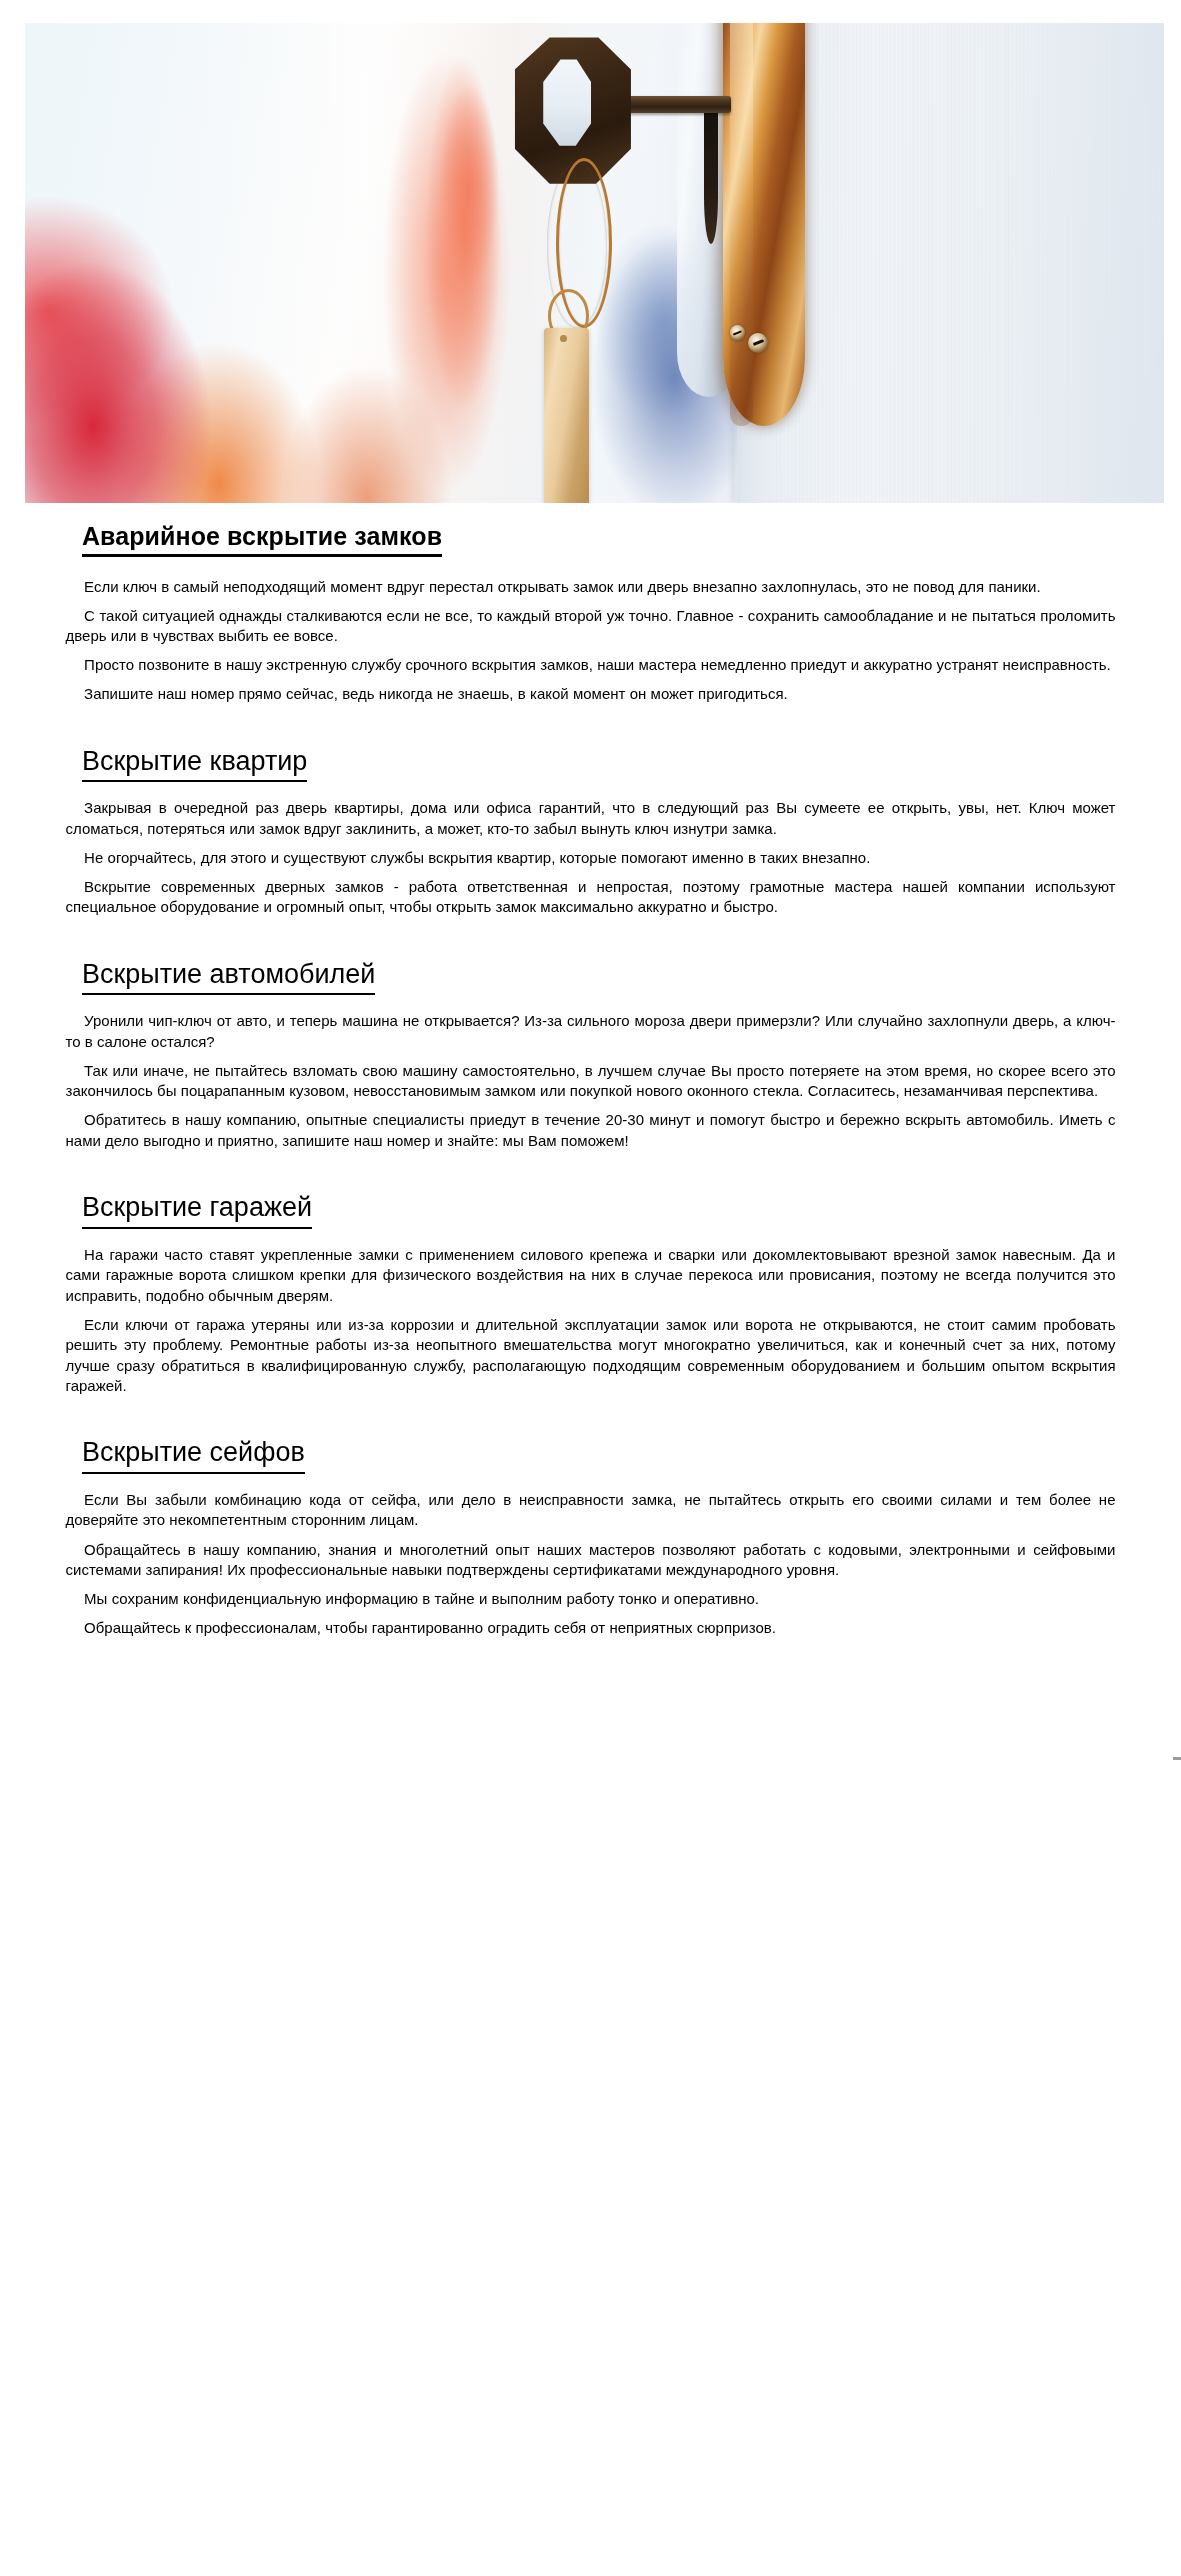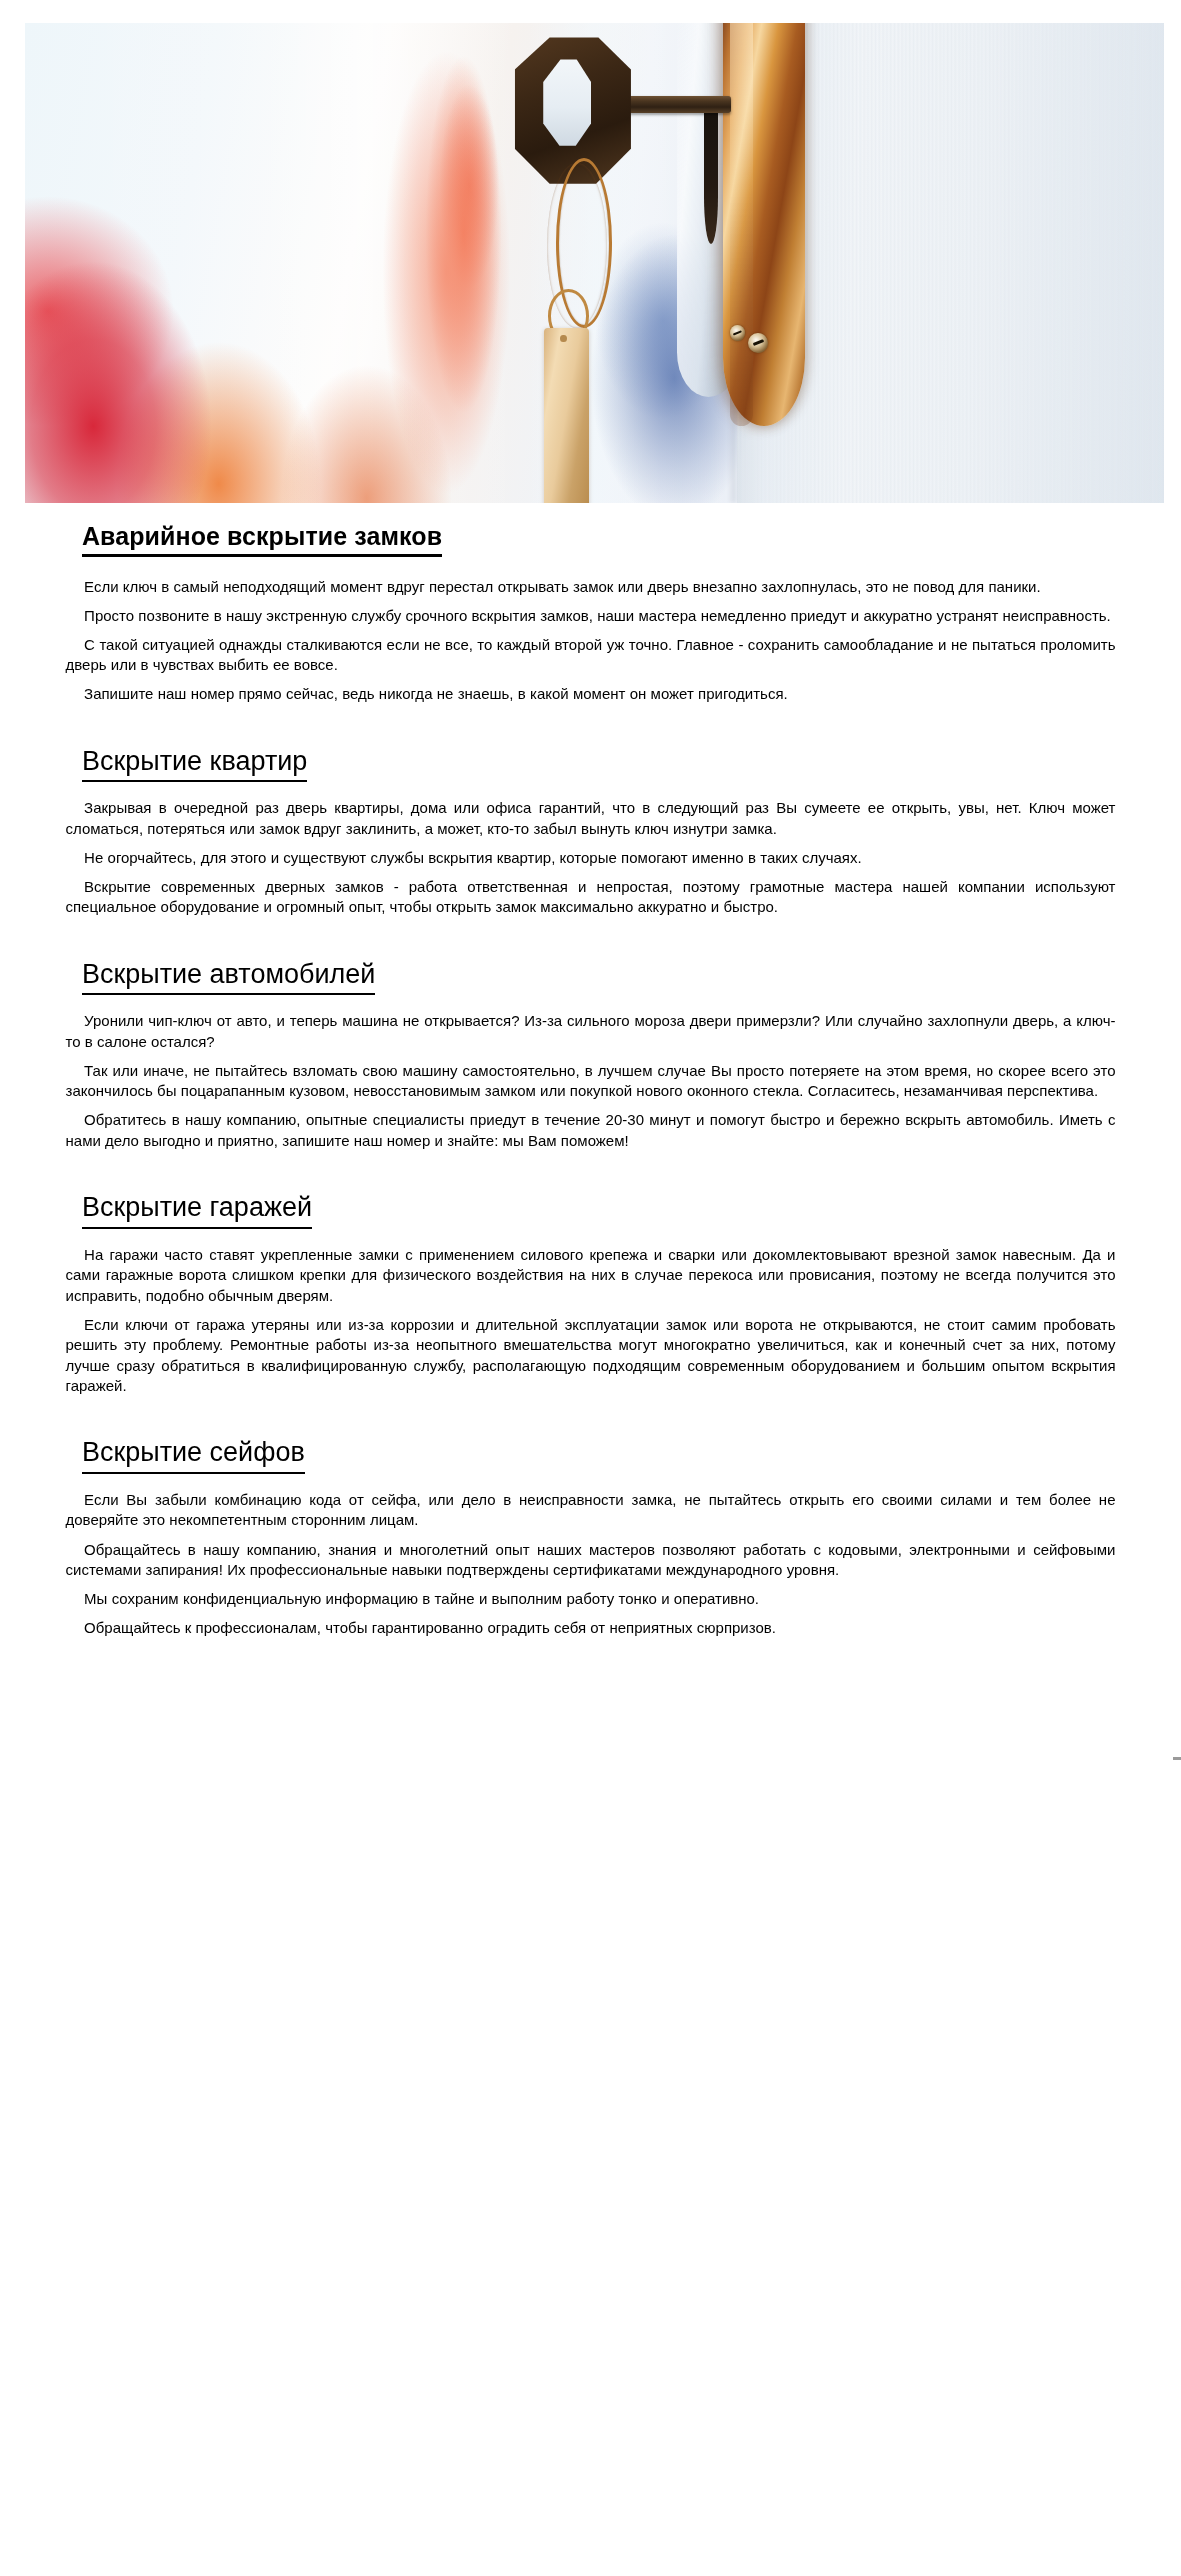--- a/index.html
+++ b/index.html
@@ -300,29 +300,29 @@
 </div>
 
 <div class="doc">
   <div class="col">
 
     <div class="title-row">
       <h1 class="title">Аварийное вскрытие замков</h1>
     </div>
 
     <p class="para first">Если ключ в самый неподходящий момент вдруг перестал открывать замок или дверь внезапно захлопнулась, это не повод для паники.</p>
+    <p class="para">С такой ситуацией однажды сталкиваются если не все, то каждый второй уж точно. Главное - сохранить самообладание и не пытаться проломить дверь или в чувствах выбить ее вовсе.</p>
     <p class="para">Просто позвоните в нашу экстренную службу срочного вскрытия замков, наши мастера немедленно приедут и аккуратно устранят неисправность.</p>
-    <p class="para">С такой ситуацией однажды сталкиваются если не все, то каждый второй уж точно. Главное - сохранить самообладание и не пытаться проломить дверь или в чувствах выбить ее вовсе.</p>
     <p class="para">Запишите наш номер прямо сейчас, ведь никогда не знаешь, в какой момент он может пригодиться.</p>
 
     <div class="section-row">
       <h2 class="section">Вскрытие квартир</h2>
     </div>
     <p class="para first">Закрывая в очередной раз дверь квартиры, дома или офиса гарантий, что в следующий раз Вы сумеете ее открыть, увы, нет. Ключ может сломаться, потеряться или замок вдруг заклинить, а может, кто-то забыл вынуть ключ изнутри замка.</p>
-    <p class="para">Не огорчайтесь, для этого и существуют службы вскрытия квартир, которые помогают именно в таких случаях.</p>
+    <p class="para">Не огорчайтесь, для этого и существуют службы вскрытия квартир, которые помогают именно в таких внезапно.</p>
     <p class="para">Вскрытие современных дверных замков - работа ответственная и непростая, поэтому грамотные мастера нашей компании используют специальное оборудование и огромный опыт, чтобы открыть замок максимально аккуратно и быстро.</p>
 
     <div class="section-row">
       <h2 class="section">Вскрытие автомобилей</h2>
     </div>
     <p class="para first">Уронили чип-ключ от авто, и теперь машина не открывается? Из-за сильного мороза двери примерзли? Или случайно захлопнули дверь, а ключ-то в салоне остался?</p>
     <p class="para">Так или иначе, не пытайтесь взломать свою машину самостоятельно, в лучшем случае Вы просто потеряете на этом время, но скорее всего это закончилось бы поцарапанным кузовом, невосстановимым замком или покупкой нового оконного стекла. Согласитесь, незаманчивая перспектива.</p>
     <p class="para">Обратитесь в нашу компанию, опытные специалисты приедут в течение 20-30 минут и помогут быстро и бережно вскрыть автомобиль. Иметь с нами дело выгодно и приятно, запишите наш номер и знайте: мы Вам поможем!</p>
 
     <div class="section-row">

